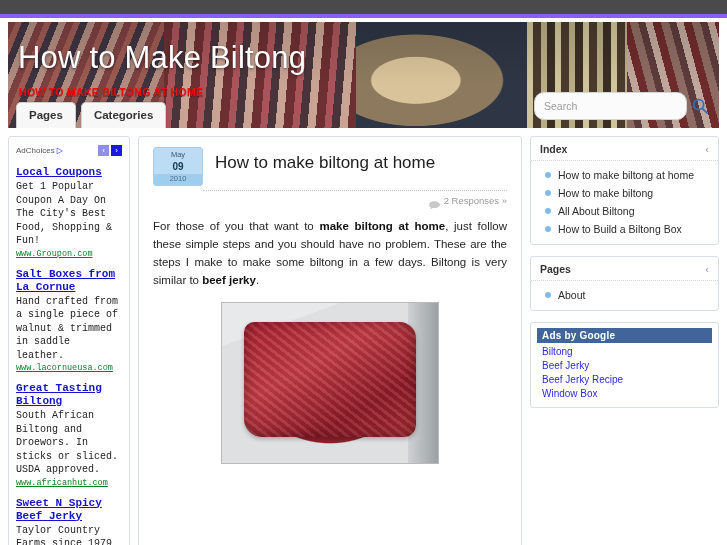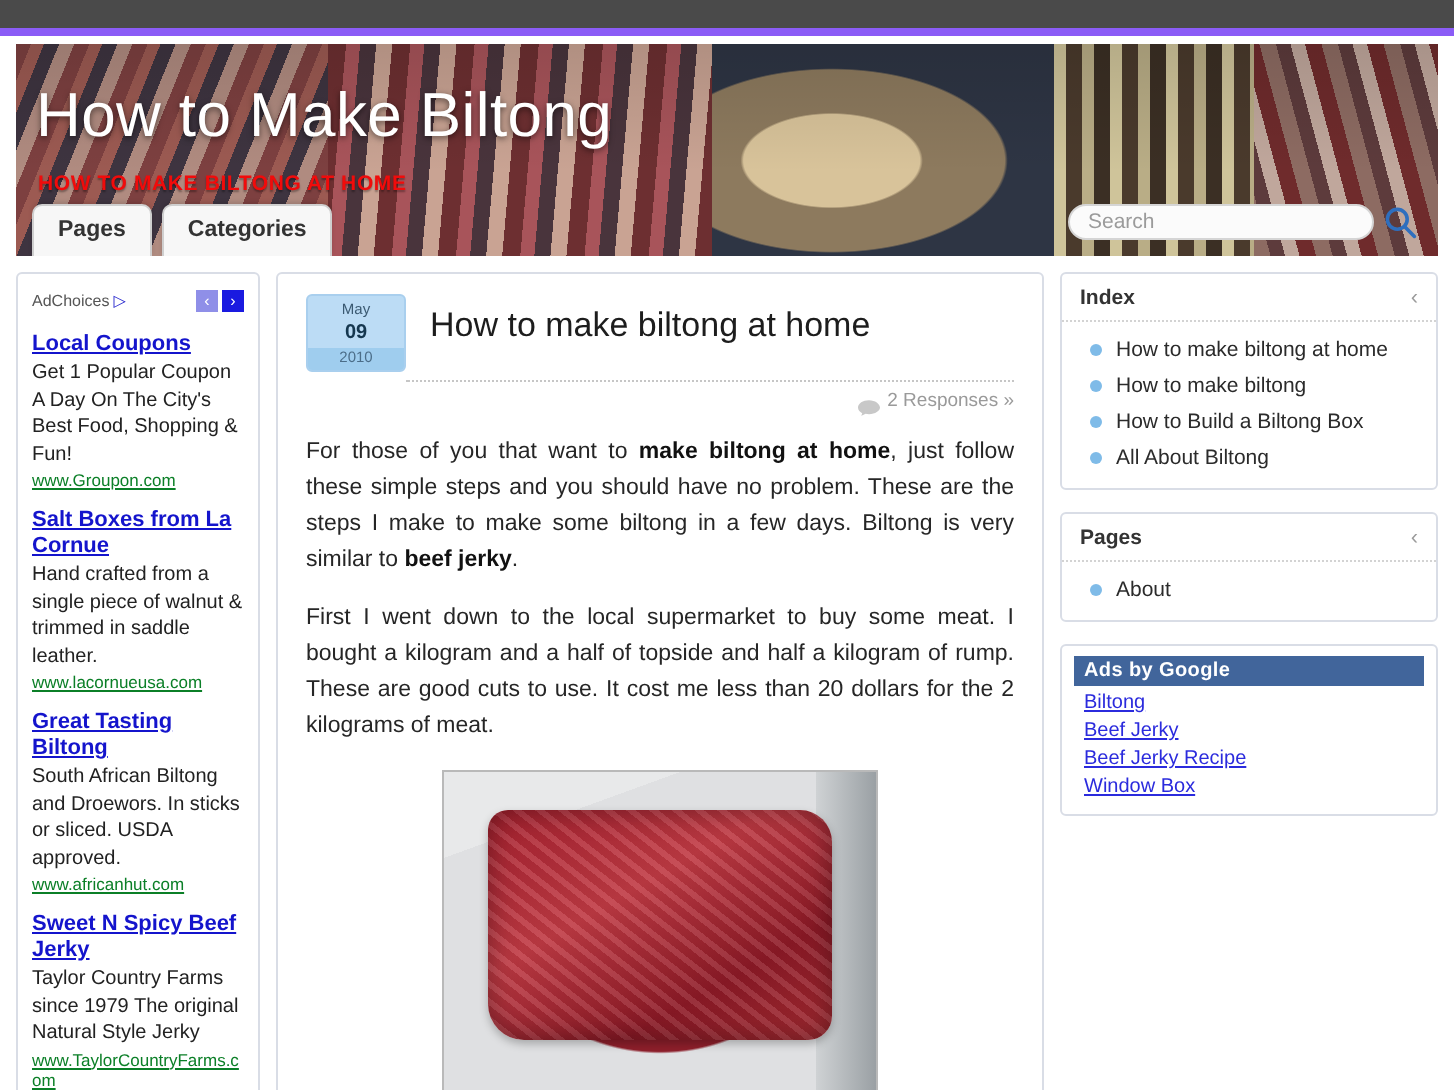--- a/index.html
+++ b/index.html
@@ -70,21 +70,21 @@
     font-size: 11.5px; font-weight: bold; color: #333;
     box-shadow: 0 -1px 2px rgba(0,0,0,.12);
     cursor: pointer;
   }
 
   .search-wrap {
     position: absolute; right: 10px; bottom: 8px;
     display: flex; align-items: center; gap: 4px;
   }
   .search-input {
-    width: 153px; height: 18px;
+    width: 153px; height: 28px;
     border-radius: 10px;
     border: 1px solid #d5d5d5;
     background: #fbfbfb;
     padding: 0 9px;
     font-size: 10.5px; color: #333;
     font-family: "Liberation Sans", sans-serif;
     outline: none;
   }
   .search-input::placeholder { color: #9b9b9b; }
   .search-icon { width: 18px; height: 18px; color: #2f6fbe; }
@@ -105,21 +105,21 @@
   .adchoices { font-size: 8px; color: #555; display:flex; align-items:center; gap:2px; }
   .adchoices .tri { font-size: 8px; color: #2222cc; }
   .adnav { display: flex; gap: 2px; }
   .adnav span {
     display: inline-flex; align-items: center; justify-content: center;
     width: 11px; height: 11px; font-size: 8px; color: #fff; cursor: pointer;
   }
   .adprev { background: #8f8fe8; }
   .adnext { background: #1a1ae0; }
 
-  .ad-block { margin-top: 9px; }
+  .ad-block { margin-top: 9px; font-family: Liberation Mono, monospace; }
   .ad-title {
     font-size: 11px; font-weight: bold; color: #1414cc;
     text-decoration: underline; line-height: 13px; cursor: pointer;
     display: block;
   }
   .ad-desc { font-size: 10px; color: #222; line-height: 13.5px; margin-top: 1px; }
   .ad-url {
     font-size: 8.5px; color: #0b7f27; text-decoration: underline;
     display: block; margin-top: 1px; word-break: break-all; cursor: pointer;
   }
@@ -204,21 +204,21 @@
     cursor: pointer;
   }
   .dot { width: 6px; height: 6px; border-radius: 50%; background: #7fbbe8; flex: 0 0 auto; }
 
   .gads { background: #ffffff; border: 1px solid #d9dde6; border-radius: 3px; padding: 5px 6px 8px 6px; }
   .gads-head {
     background: #41659b; color: #ffffff; font-size: 10px; font-weight: bold;
     padding: 2px 5px; letter-spacing: .2px;
   }
   .gads a {
-    display: block; font-size: 10px; color: #2b2bdd; text-decoration: underline;
+    display: block; font-size: 10px; color: #2b2bdd; 
     padding: 3px 5px 0 5px; cursor: pointer;
   }
 </style>
 </head>
 <body>
 
 <div id="page">
 
   <div class="header">
     <div class="hdr-photos">
@@ -305,21 +305,20 @@
             <path d="M7 0C3.1 0 0 2 0 4.6c0 1.5 1 2.8 2.7 3.6-.2.8-.8 1.6-.8 1.6s1.8-.4 2.9-1.2c.7.2 1.4.2 2.2.2 3.9 0 7-2 7-4.2S10.9 0 7 0z"></path>
           </svg>
         </span>
         <span class="responses">2 Responses »</span>
       </div>
 
       <p class="para">
         <span>For those of you that want to </span><b>make biltong at home</b><span>, just follow these simple steps and you should have no problem. These are the steps I make to make some biltong in a few days. Biltong is very similar to </span><b>beef jerky</b><span>.</span>
       </p>
 
-      <p class="para">First I went down to the local supermarket to buy some meat. I bought a kilogram and a half of topside and half a kilogram of rump. These are good cuts to use. It cost me less than 20 dollars for the 2 kilograms of meat.</p>
 
       <div class="figure">
         <div class="photo">
           <div class="board"></div>
           <div class="meat"></div>
         </div>
 
       </div>
 
     </div>
@@ -335,25 +334,25 @@
           <li>
             <span class="dot"></span>
             <span>How to make biltong at home</span>
           </li>
           <li>
             <span class="dot"></span>
             <span>How to make biltong</span>
           </li>
           <li>
             <span class="dot"></span>
+            <span>All About Biltong</span>
+          </li>
+          <li>
+            <span class="dot"></span>
             <span>How to Build a Biltong Box</span>
-          </li>
-          <li>
-            <span class="dot"></span>
-            <span>All About Biltong</span>
           </li>
         </ul>
       </div>
 
       <div class="panel">
         <div class="panel-head">
           <span class="panel-title">Pages</span>
           <span class="collapse-icon">‹</span>
         </div>
         <ul>

